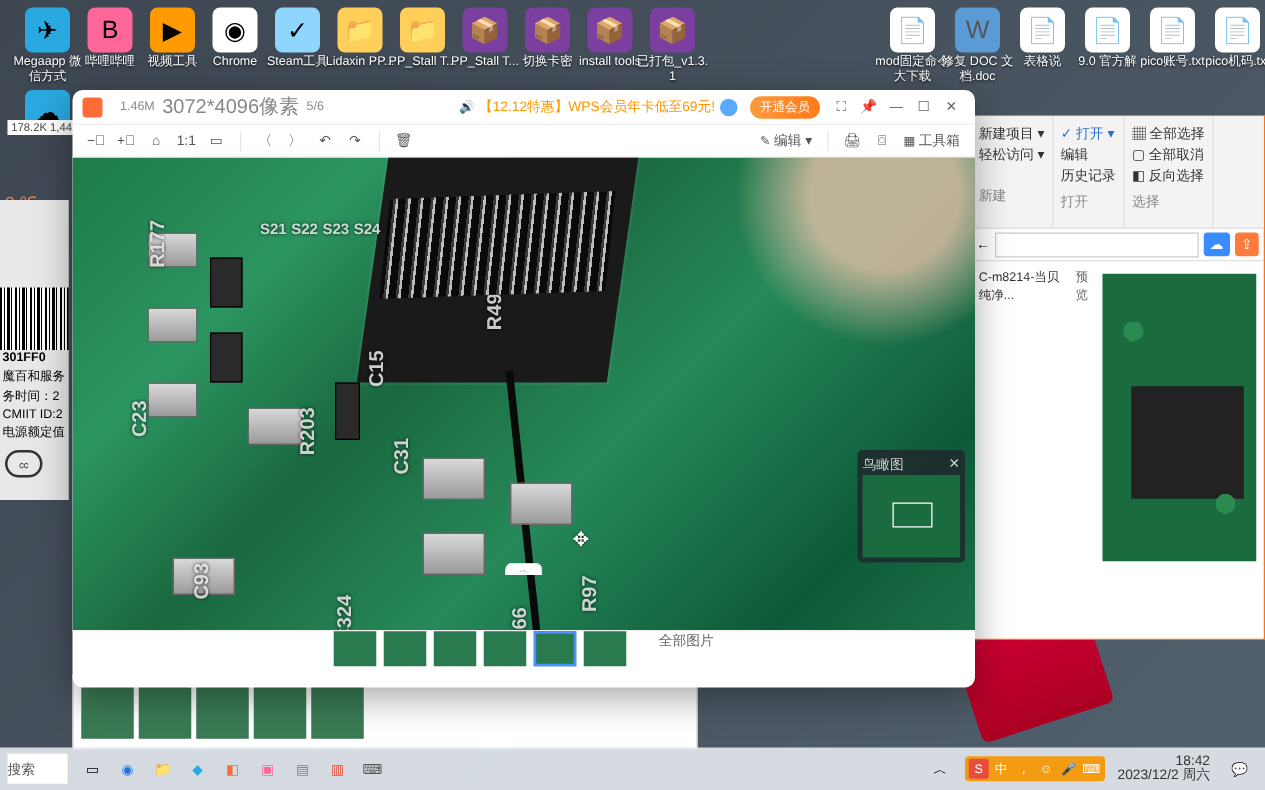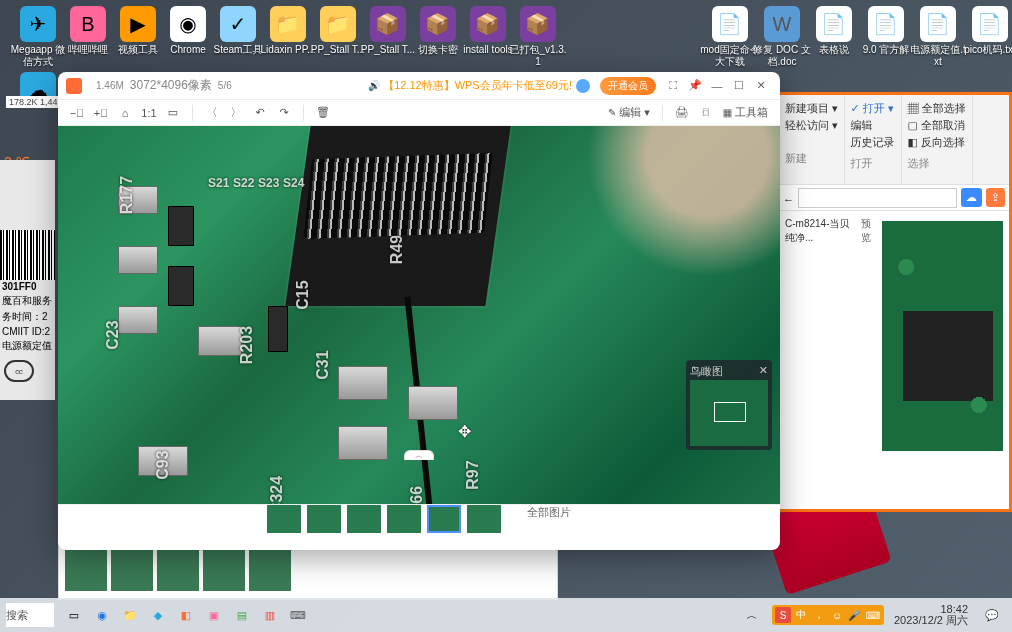--- a/index.html
+++ b/index.html
@@ -11,21 +11,21 @@
 .desktop-icon .ico{width:36px;height:36px;border-radius:6px;display:flex;align-items:center;justify-content:center;font-size:20px}
 .desktop-icon .lbl{color:#fff;font-size:10px;text-align:center;margin-top:2px;text-shadow:0 1px 2px #000;line-height:12px;word-break:break-all}
 
 
 .panel-left{position:absolute;left:0;top:160px;width:55px;height:240px;background:#e8e8e8}
 .barcode{height:50px;background:repeating-linear-gradient(90deg,#000 0 2px,#fff 2px 3px,#000 3px 4px,#fff 4px 6px)}
 .panel-left .t{font-size:10px;padding:1px 2px}
 .temp{position:absolute;left:4px;color:#ff7a2a;font-size:14px}
 
 
-.explorer{position:absolute;right:0;top:92px;width:236px;height:420px;background:#fff;border:3px solid #f97316}
+.explorer{position:absolute;right:0;top:92px;width:236px;height:420px;background:#fff;border:1px solid #f97316}
 .exp-ribbon{background:#f3f3f3;height:90px;border-bottom:1px solid #e0e0e0;display:flex;font-size:10px}
 .rib-grp{padding:4px 6px;border-right:1px solid #e0e0e0}
 .rib-grp div{margin:2px 0;color:#333}
 .exp-path{height:26px;border-bottom:1px solid #e0e0e0;display:flex;align-items:center;padding:0 4px;gap:4px}
 .exp-path .fld{flex:1;height:20px;border:1px solid #ccc}
 .exp-body{padding:6px;display:flex;flex-direction:row;gap:6px}
 .crumb{color:#333;font-size:10px}
 .crumb2{color:#666;font-size:10px}
 .pcb-thumb{width:160px;height:230px;background:#1a6b3d;position:relative;overflow:hidden;margin-top:4px}
 .pcb-thumb::before{content:"";position:absolute;right:10px;top:90px;width:90px;height:90px;background:#222}
@@ -34,21 +34,21 @@
 
 .chat-bar{position:absolute;left:58px;top:540px;width:500px;height:60px;background:#fff;border:1px solid #ddd;display:flex;align-items:center;gap:4px;padding:0 6px}
 .chat-bar .th{width:42px;height:42px;background:#3a7a55}
 
 
 .viewer{position:absolute;left:58px;top:72px;width:722px;height:478px;background:#fff;border-radius:8px;box-shadow:0 8px 30px rgba(0,0,0,.35);display:flex;flex-direction:column}
 .v-title{height:28px;display:flex;align-items:center;padding:0 8px;border-bottom:1px solid #eee}
 .v-title .ic{width:16px;height:16px;border-radius:3px;background:#ff6b35;margin-right:6px}
 .v-title .fn{color:#333;font-size:11px}
 .v-title .sz{color:#888;margin-left:8px;font-size:10px}
-.v-title .dim{color:#888;margin-left:6px;font-size:12px}
+.v-title .dim{color:#888;margin-left:6px;font-size:16px}
 .v-title .idx{color:#888;margin-left:6px;font-size:10px}
 .v-title .promo{color:#ff9500;margin-left:auto;font-size:10px}
 .v-title .badge{background:linear-gradient(90deg,#ff9a3d,#ff7a1a);color:#fff;padding:2px 8px;border-radius:10px;margin:0 6px;font-size:10px}
 .v-title .wbtn{width:22px;height:22px;display:flex;align-items:center;justify-content:center;color:#666;border-radius:4px;cursor:pointer}
 .v-tools{height:26px;display:flex;align-items:center;padding:0 8px;border-bottom:1px solid #eee;gap:2px}
 .v-tools .grp{display:flex;gap:2px;align-items:center}
 .v-tools .sep{width:1px;height:16px;background:#e5e5e5;margin:0 6px}
 .v-tools .tb{width:22px;height:22px;display:flex;align-items:center;justify-content:center;color:#555;cursor:pointer;border-radius:3px}
 .v-tools .txt{color:#555;font-size:10px;padding:0 4px;cursor:pointer}
 .v-tools .spacer{flex:1}
@@ -154,21 +154,21 @@
       <div class="desktop-icon" style="left: 804px; top: 6px;">
         <div class="ico" style="background:#fff;color:#555">📄</div>
         <div class="lbl">表格说</div>
       </div>
       <div class="desktop-icon" style="left: 856px; top: 6px;">
         <div class="ico" style="background:#fff;color:#555">📄</div>
         <div class="lbl">9.0 官方解</div>
       </div>
       <div class="desktop-icon" style="left: 908px; top: 6px;">
         <div class="ico" style="background:#fff;color:#555">📄</div>
-        <div class="lbl">电源额定值.txt</div>
+        <div class="lbl">pico账号.txt</div>
       </div>
       <div class="desktop-icon" style="left: 960px; top: 6px;">
         <div class="ico" style="background:#fff;color:#555">📄</div>
         <div class="lbl">pico机码.txt</div>
       </div>
     </div>
   <div class="desktop-icon" style="left:8px;top:72px">
       <div class="ico" style="background:#2aa9e0">☁</div>
     </div>
   <div style="position:absolute;left:6px;top:96px;background:#fff;padding:1px 3px;font-size:9px;color:#444">178.2K  1,44</div>

